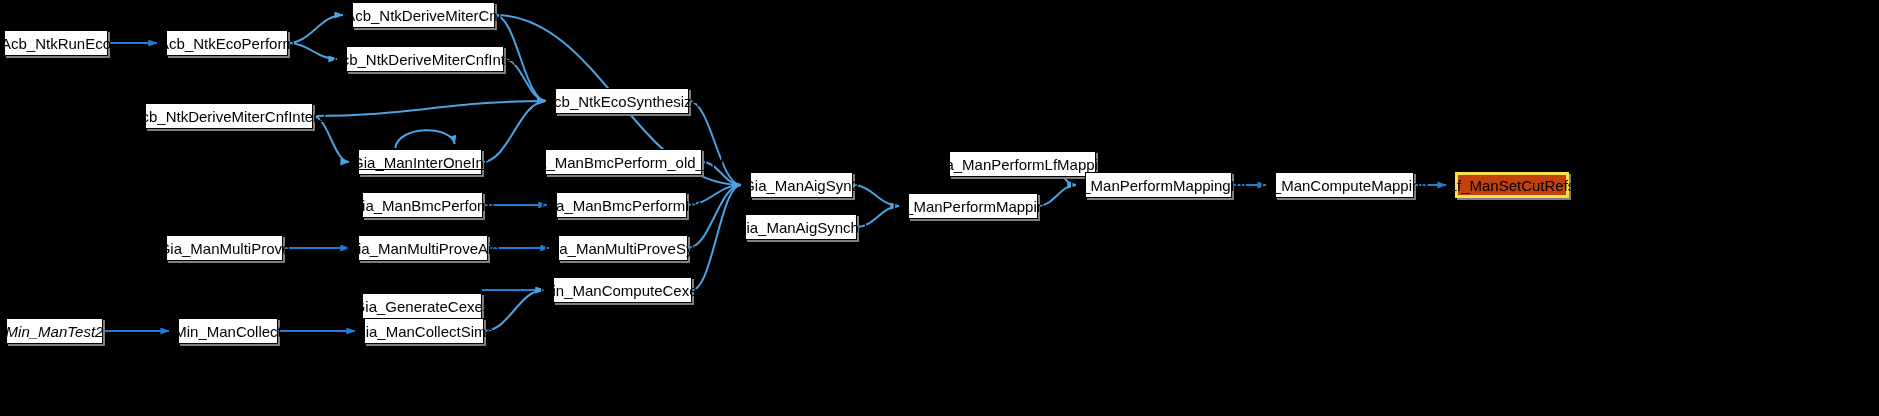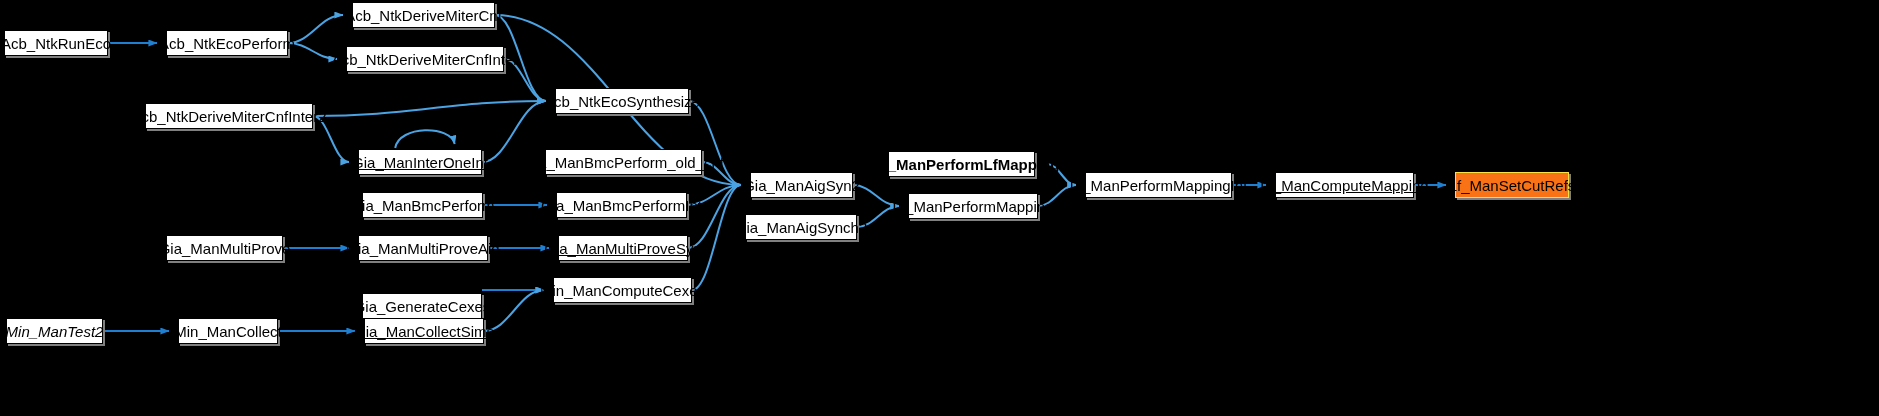--- a/index.html
+++ b/index.html
@@ -21,22 +21,22 @@
     color:#000;
     font-size:15px;
     line-height:1;
     display:flex;
     align-items:center;
     justify-content:center;
     white-space:nowrap;
     letter-spacing:0px;
   }
   .node.highlight{
-    background:#f97316;
-    border:1px solid #fde047;
+    background:#c2410c;
+    border:3px solid #fde047;
     box-shadow:2px 2px 0 0 #808080;
   }
   .node-label{pointer-events:none;}
 </style>
 </head>
 <body>
 
 <div id="canvas">
   <svg id="edges" viewBox="0 0 1879 416" xmlns="http://www.w3.org/2000/svg">
     <defs>
@@ -108,53 +108,53 @@
       </div>
       <div class="node" style="left: 556px; top: 192px; width: 131px; height: 26px; justify-content: center;">
         <span class="node-label">Gia_ManBmcPerformInt</span>
       </div>
       <div class="node" style="left: 166px; top: 235px; width: 117px; height: 26px; text-align: center;">
         <span class="node-label">Gia_ManMultiProve</span>
       </div>
       <div class="node" style="left: 358px; top: 235px; width: 130px; height: 26px;">
         <span class="node-label">Gia_ManMultiProveAig</span>
       </div>
-      <div class="node" style="left: 558px; top: 235px; width: 130px; height: 26px; text-decoration: underline;">
+      <div class="node" style="left: 558px; top: 235px; width: 130px; height: 26px;">
         <span class="node-label">Gia_ManMultiProveSyn</span>
       </div>
       <div class="node" style="left: 362px; top: 293px; width: 120px; height: 26px;">
         <span class="node-label">Gia_GenerateCexes</span>
       </div>
       <div class="node" style="left: 553px; top: 277px; width: 139px; height: 26px;">
         <span class="node-label">Min_ManComputeCexes</span>
       </div>
       <div class="node" style="left: 6px; top: 318px; width: 97px; height: 26px; font-style: italic;">
         <span class="node-label">Min_ManTest2</span>
       </div>
       <div class="node" style="left: 178px; top: 318px; width: 100px; height: 26px;">
         <span class="node-label">Min_ManCollect</span>
       </div>
-      <div class="node" style="left: 364px; top: 318px; width: 120px; height: 26px; text-decoration: underline;">
+      <div class="node" style="left: 364px; top: 318px; width: 120px; height: 26px;">
         <span class="node-label">Gia_ManCollectSims</span>
       </div>
       <div class="node" style="left: 750px; top: 172px; width: 103px; height: 26px;">
         <span class="node-label">Gia_ManAigSyn2</span>
       </div>
       <div class="node" style="left: 745px; top: 214px; width: 112px; height: 26px;">
         <span class="node-label">Gia_ManAigSynch2</span>
       </div>
-      <div class="node" style="left: 888px; top: 151px; width: 147px; height: 26px; font-weight: bold;">
+      <div class="node" style="left: 949px; top: 151px; width: 147px; height: 26px;">
         <span class="node-label">Gia_ManPerformLfMapping</span>
       </div>
       <div class="node" style="left: 908px; top: 193px; width: 130px; height: 26px;">
         <span class="node-label">Lf_ManPerformMapping</span>
       </div>
       <div class="node" style="left: 1085px; top: 172px; width: 147px; height: 26px;">
         <span class="node-label">Lf_ManPerformMappingInt</span>
       </div>
-      <div class="node" style="left: 1275px; top: 172px; width: 139px; height: 26px; text-decoration: underline;">
+      <div class="node" style="left: 1275px; top: 172px; width: 139px; height: 26px;">
         <span class="node-label">Lf_ManComputeMapping</span>
       </div>
       <div class="node highlight" style="left: 1455px; top: 172px; width: 114px; height: 26px;">
         <span class="node-label">Lf_ManSetCutRefs</span>
       </div>
     </div>
 </div>
 
 </body></html>

